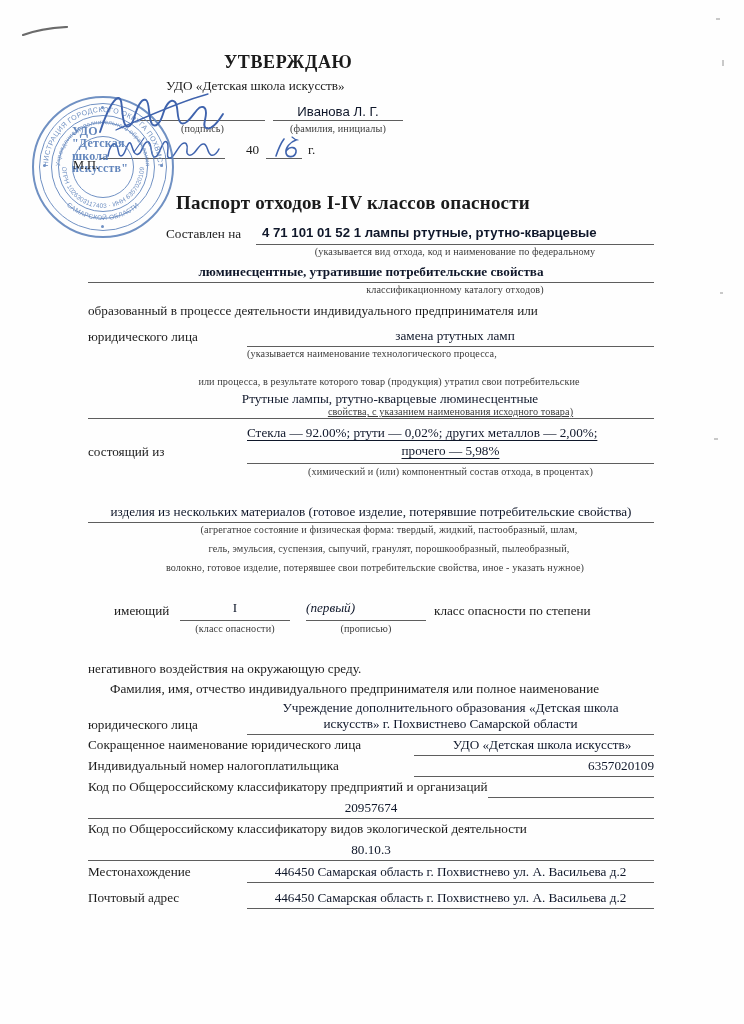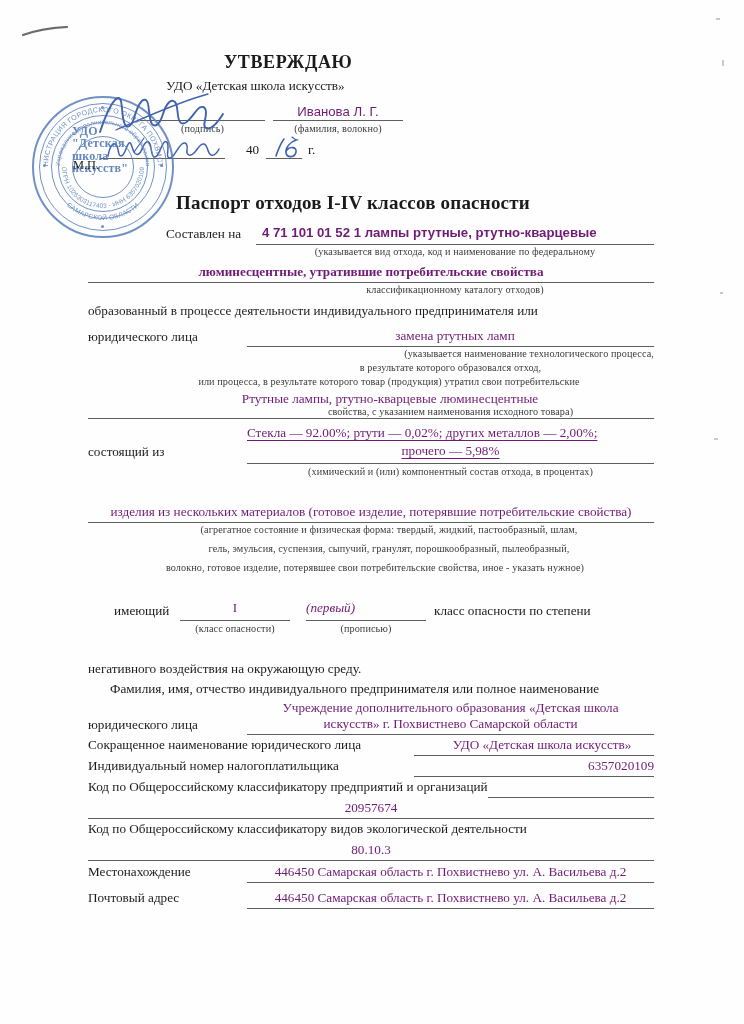--- a/index.html
+++ b/index.html
@@ -37,21 +37,21 @@
   }
 
   
   .rule {
     position: absolute;
     height: 0;
     border-top: 1.15px solid #5e5e5e;
   }
 
   
-  .answer { color: #701a75; }
+  .answer { color: #0f172a; }
 
   .uline {
     text-decoration: underline;
     text-decoration-thickness: 1px;
     text-underline-offset: 3px;
   }
 
   
   .doc-title {
     font-size: 19px;
@@ -140,21 +140,21 @@
   <div class="abs approve serif" style="left:188px;top:52px;">УТВЕРЖДАЮ</div>
 
   <div class="abs t13 serif" style="left:166px;top:78px;">УДО «Детская школа искусств»</div>
 
   <div class="rule" style="left:140px;top:120px;width:125px;"></div>
   <div class="rule" style="left:273px;top:120px;width:130px;"></div>
 
   <div class="abs t13 sans answer" style="left:273px;top:104px;width:130px;text-align:center;">Иванова Л. Г.</div>
 
   <div class="abs cap serif" style="left:140px;top:123px;width:125px;text-align:center;">(подпись)</div>
-  <div class="abs cap serif" style="left:273px;top:123px;width:130px;text-align:center;">(фамилия, волокно)</div>
+  <div class="abs cap serif" style="left:273px;top:123px;width:130px;text-align:center;">(фамилия, инициалы)</div>
 
   <div class="rule" style="left:100px;top:158px;width:125px;"></div>
   <div class="abs t13 serif" style="left:246px;top:142px;">40</div>
   <div class="rule" style="left:266px;top:158px;width:36px;"></div>
   <div class="abs t13 serif" style="left:308px;top:142px;">г.</div>
 
   <svg class="ink" style="left:104px;top:135px;width:118px;height:26px;" viewBox="0 0 118 26">
     <path d="M4 21 C 6 10, 10 6, 13 11 C 15 16, 14 21, 17 21 C 21 21, 22 11, 25 8
              C 27 6, 28 13, 30 17 C 32 21, 36 20, 38 14 C 40 8, 44 4, 46 9
              C 48 14, 47 21, 50 22 C 54 23, 56 14, 59 9 C 61 5, 64 6, 64 12
@@ -228,26 +228,25 @@
   <div class="abs t13 serif bold answer" style="left:88px;top:264px;width:566px;text-align:center;">люминесцентные, утратившие потребительские свойства</div>
   <div class="rule" style="left:88px;top:282px;width:566px;"></div>
   <div class="abs cap serif" style="left:256px;top:284px;width:398px;text-align:center;">классификационному каталогу отходов)</div>
 
   <div class="abs t13 serif" style="left:88px;top:303px;">образованный в процессе деятельности индивидуального предпринимателя или</div>
 
   <div class="abs t13 serif" style="left:88px;top:329px;">юридического лица</div>
   <div class="abs t13 serif answer" style="left:256px;top:328px;width:398px;text-align:center;">замена ртутных ламп</div>
   <div class="rule" style="left:247px;top:346px;width:407px;"></div>
 
-  <div class="abs cap serif" style="left:247px;top:348px;width:407px;text-align:right;">(указывается  наименование технологического процесса,</div>
-  <div class="abs cap serif" style="left:247px;top:362px;width:407px;text-align:center;">в результате которого образовался отход,</div>
+  <div class="abs cap serif" style="left:247px;top:348px;width:407px;text-align:left;">(указывается  наименование технологического процесса,</div>
   <div class="abs cap serif" style="left:124px;top:376px;width:530px;text-align:center;">или процесса, в результате которого товар (продукция) утратил свои потребительские</div>
 
   <div class="abs t13 serif answer" style="left:160px;top:391px;width:460px;text-align:center;">Ртутные лампы, ртутно-кварцевые люминесцентные</div>
-  <div class="abs cap serif" style="left:247px;top:406px;width:407px;text-align:center;">свойства, с указанием наименования исходного товара)</div>
+  <div class="abs cap serif" style="left:247px;top:406px;width:407px;text-align:center;text-decoration:underline;">свойства, с указанием наименования исходного товара)</div>
   <div class="rule" style="left:88px;top:418px;width:566px;"></div>
 
   <div class="abs t13 serif" style="left:88px;top:444px;">состоящий из</div>
   <div class="abs t13 serif answer uline" style="left:247px;top:425px;width:407px;text-align:left;">Стекла — 92.00%; ртути — 0,02%; других металлов — 2,00%;</div>
   <div class="abs t13 serif answer uline" style="left:247px;top:443px;width:407px;text-align:center;">прочего — 5,98%</div>
   <div class="rule" style="left:247px;top:463px;width:407px;"></div>
   <div class="abs cap serif" style="left:247px;top:466px;width:407px;text-align:center;">(химический и (или) компонентный состав отхода, в процентах)</div>
 
   <div class="abs t13 serif answer" style="left:88px;top:504px;width:566px;text-align:center;">изделия из нескольких материалов (готовое изделие, потерявшие потребительские свойства)</div>
   <div class="rule" style="left:88px;top:522px;width:566px;"></div>

